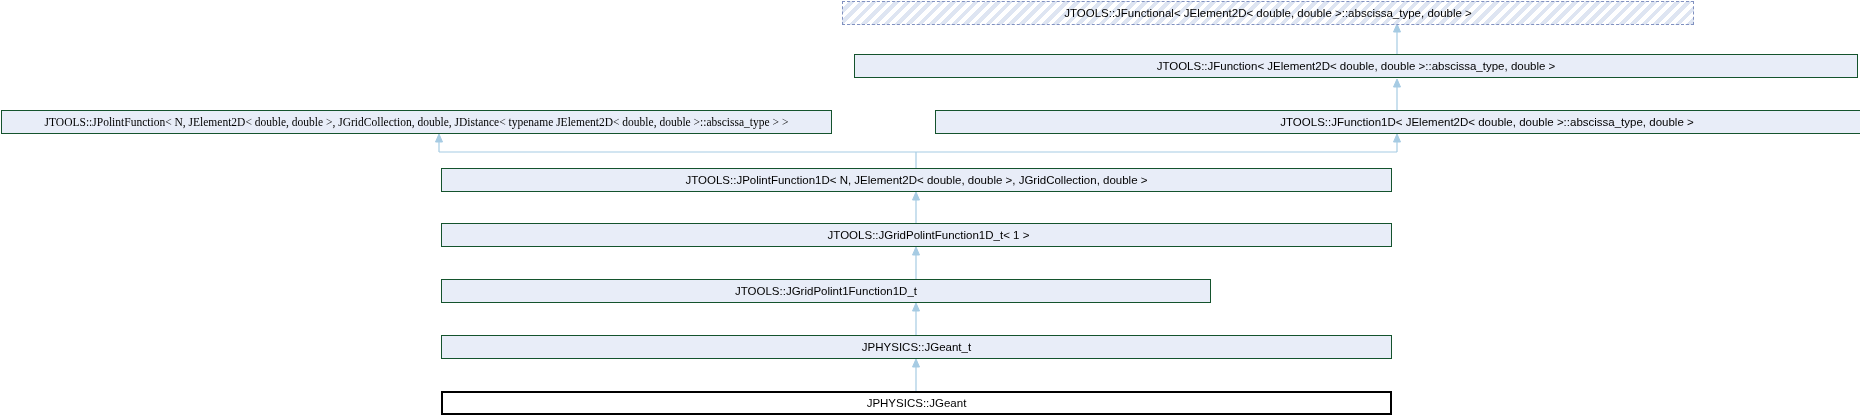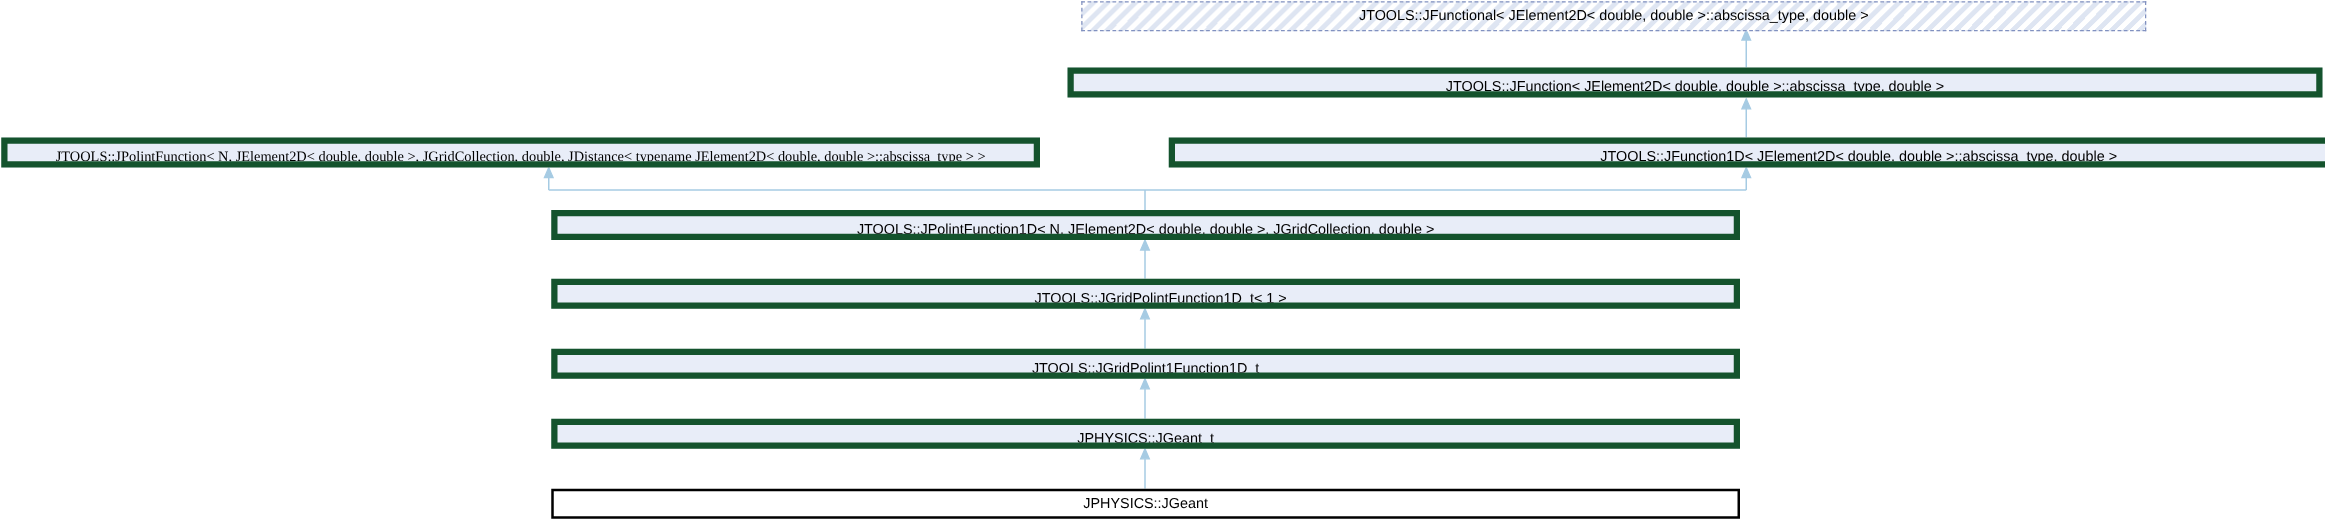--- a/index.html
+++ b/index.html
@@ -13,21 +13,21 @@
     height: 416px;
     background: #ffffff;
     font-family: "Liberation Sans", "DejaVu Sans", sans-serif;
     overflow: hidden;
   }
   .node {
     position: absolute;
     box-sizing: border-box;
     height: 24px;
     background: #e8edf8;
-    border: 5px solid #14532d;
+    border: 1px solid #14532d;
     color: #000000;
     font-size: 11.5px;
     line-height: 22px;
     text-align: center;
     white-space: nowrap;
     overflow: hidden;
     cursor: pointer;
   }
   .node.dashed {
     background: repeating-linear-gradient(
@@ -100,31 +100,31 @@
       <line class="edge-line" x1="916" y1="335" x2="916" y2="311"></line>
       <polygon class="edge-head" points="916,303 912.5,311 919.5,311"></polygon>
     </g>
 
     <g>
       <line class="edge-line" x1="916" y1="391" x2="916" y2="367"></line>
       <polygon class="edge-head" points="916,359 912.5,367 919.5,367"></polygon>
     </g>
   </svg>
 
-  <div class="node dashed" style="left:865px; top:1px; width:852px;">JTOOLS::JFunctional&lt; JElement2D&lt; double, double &gt;::abscissa_type, double &gt;</div>
+  <div class="node dashed" style="left:842px; top:1px; width:852px;">JTOOLS::JFunctional&lt; JElement2D&lt; double, double &gt;::abscissa_type, double &gt;</div>
 
   <div class="node" style="left:854px; top:54px; width:1004px;">JTOOLS::JFunction&lt; JElement2D&lt; double, double &gt;::abscissa_type, double &gt;</div>
 
   <div class="node" style="left:1px; top:110px; width:831px;font-family:Liberation Serif, serif;">JTOOLS::JPolintFunction&lt; N, JElement2D&lt; double, double &gt;, JGridCollection, double, JDistance&lt; typename JElement2D&lt; double, double &gt;::abscissa_type &gt; &gt;</div>
 
   <div class="node" style="left:935px; top:110px; width:1104px;">JTOOLS::JFunction1D&lt; JElement2D&lt; double, double &gt;::abscissa_type, double &gt;</div>
 
   <div class="node" style="left:441px; top:168px; width:951px;">JTOOLS::JPolintFunction1D&lt; N, JElement2D&lt; double, double &gt;, JGridCollection, double &gt;</div>
 
   <div class="node" style="left:441px; top:223px; width:951px;padding-left:24px;">JTOOLS::JGridPolintFunction1D_t&lt; 1 &gt;</div>
 
-  <div class="node" style="left:441px; top:279px; width:951px;">JTOOLS::JGridPolint1Function1D_t</div>
+  <div class="node" style="left:441px; top:279px; width:770px;">JTOOLS::JGridPolint1Function1D_t</div>
 
   <div class="node current" style="left:441px; top:391px; width:951px;">JPHYSICS::JGeant</div>
 
   <div class="node" style="left:441px; top:335px; width:951px;">JPHYSICS::JGeant_t</div>
 
 </div>
 
 </body></html>

